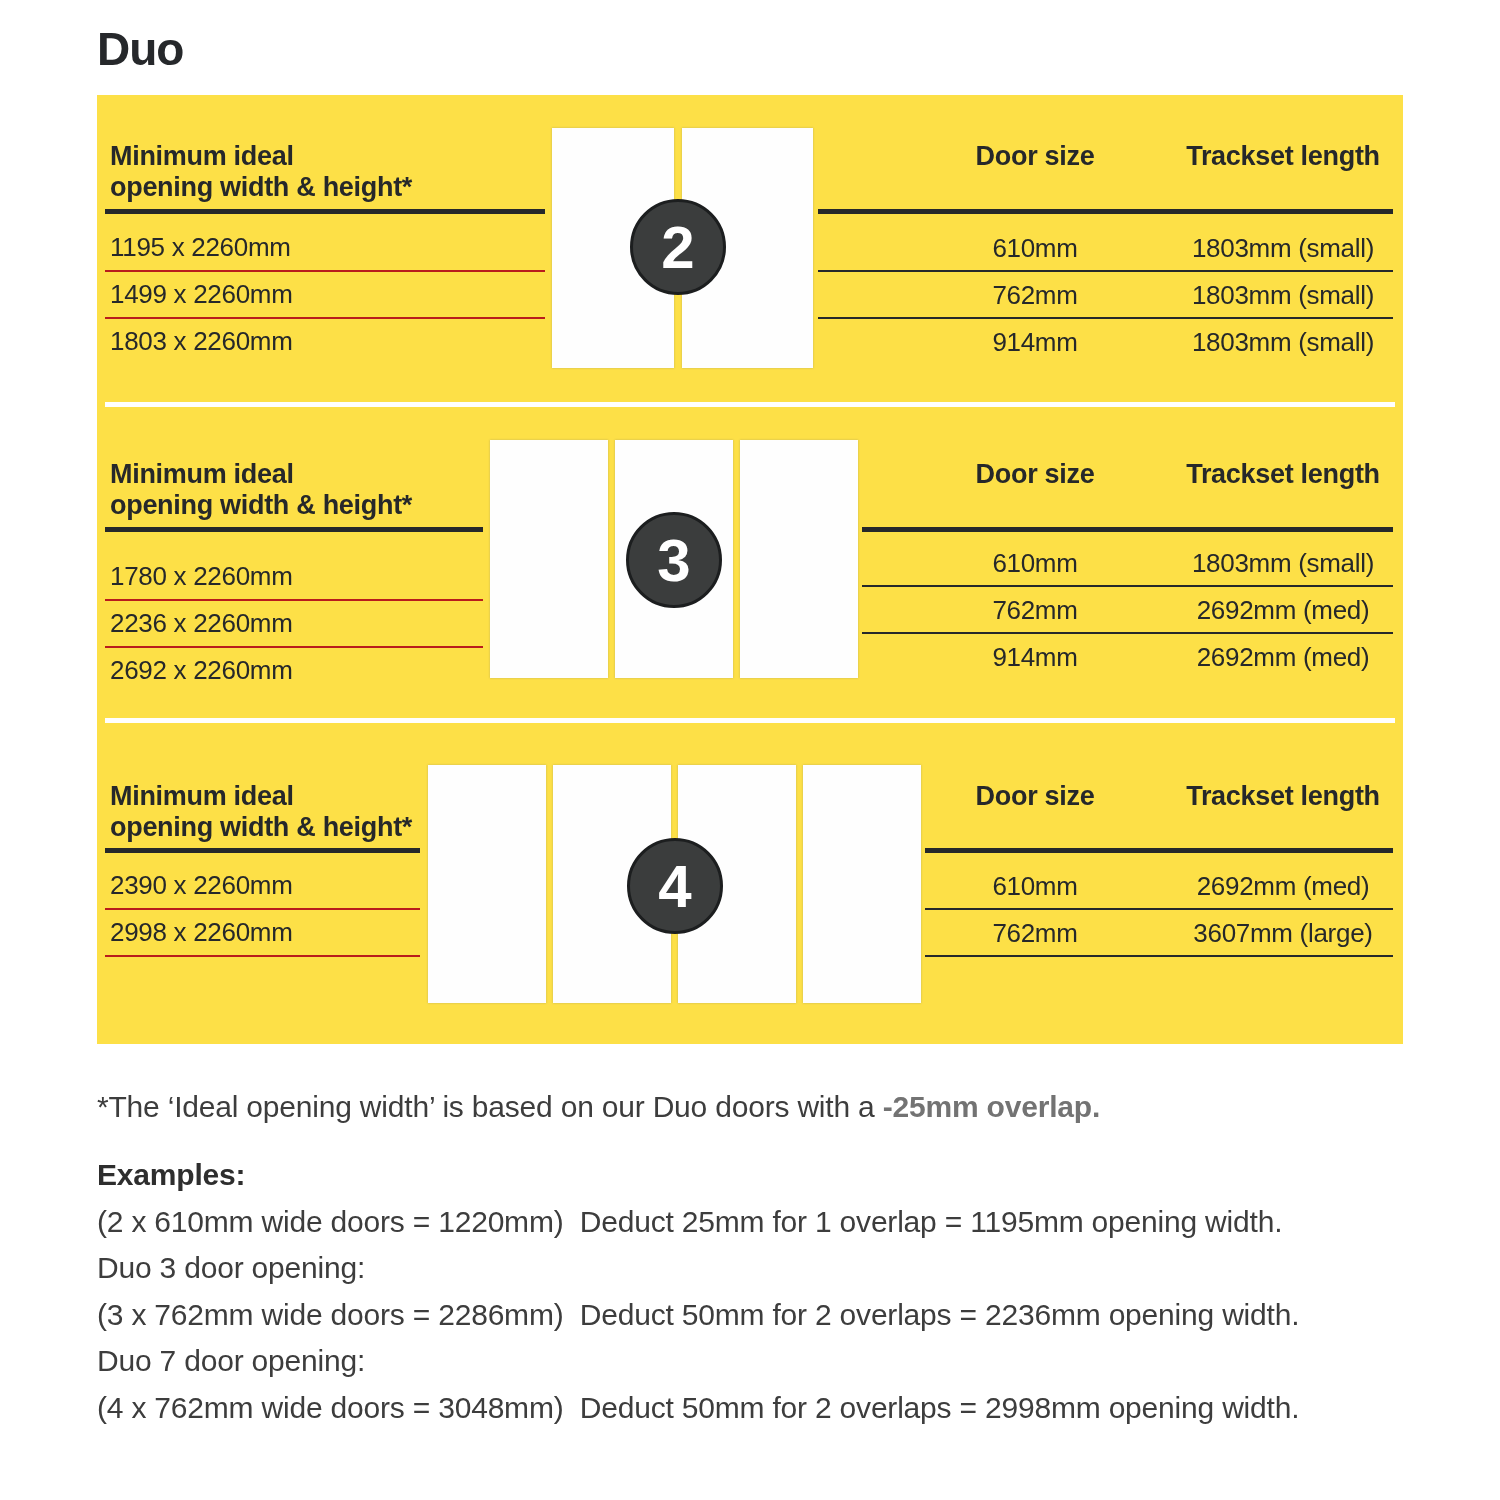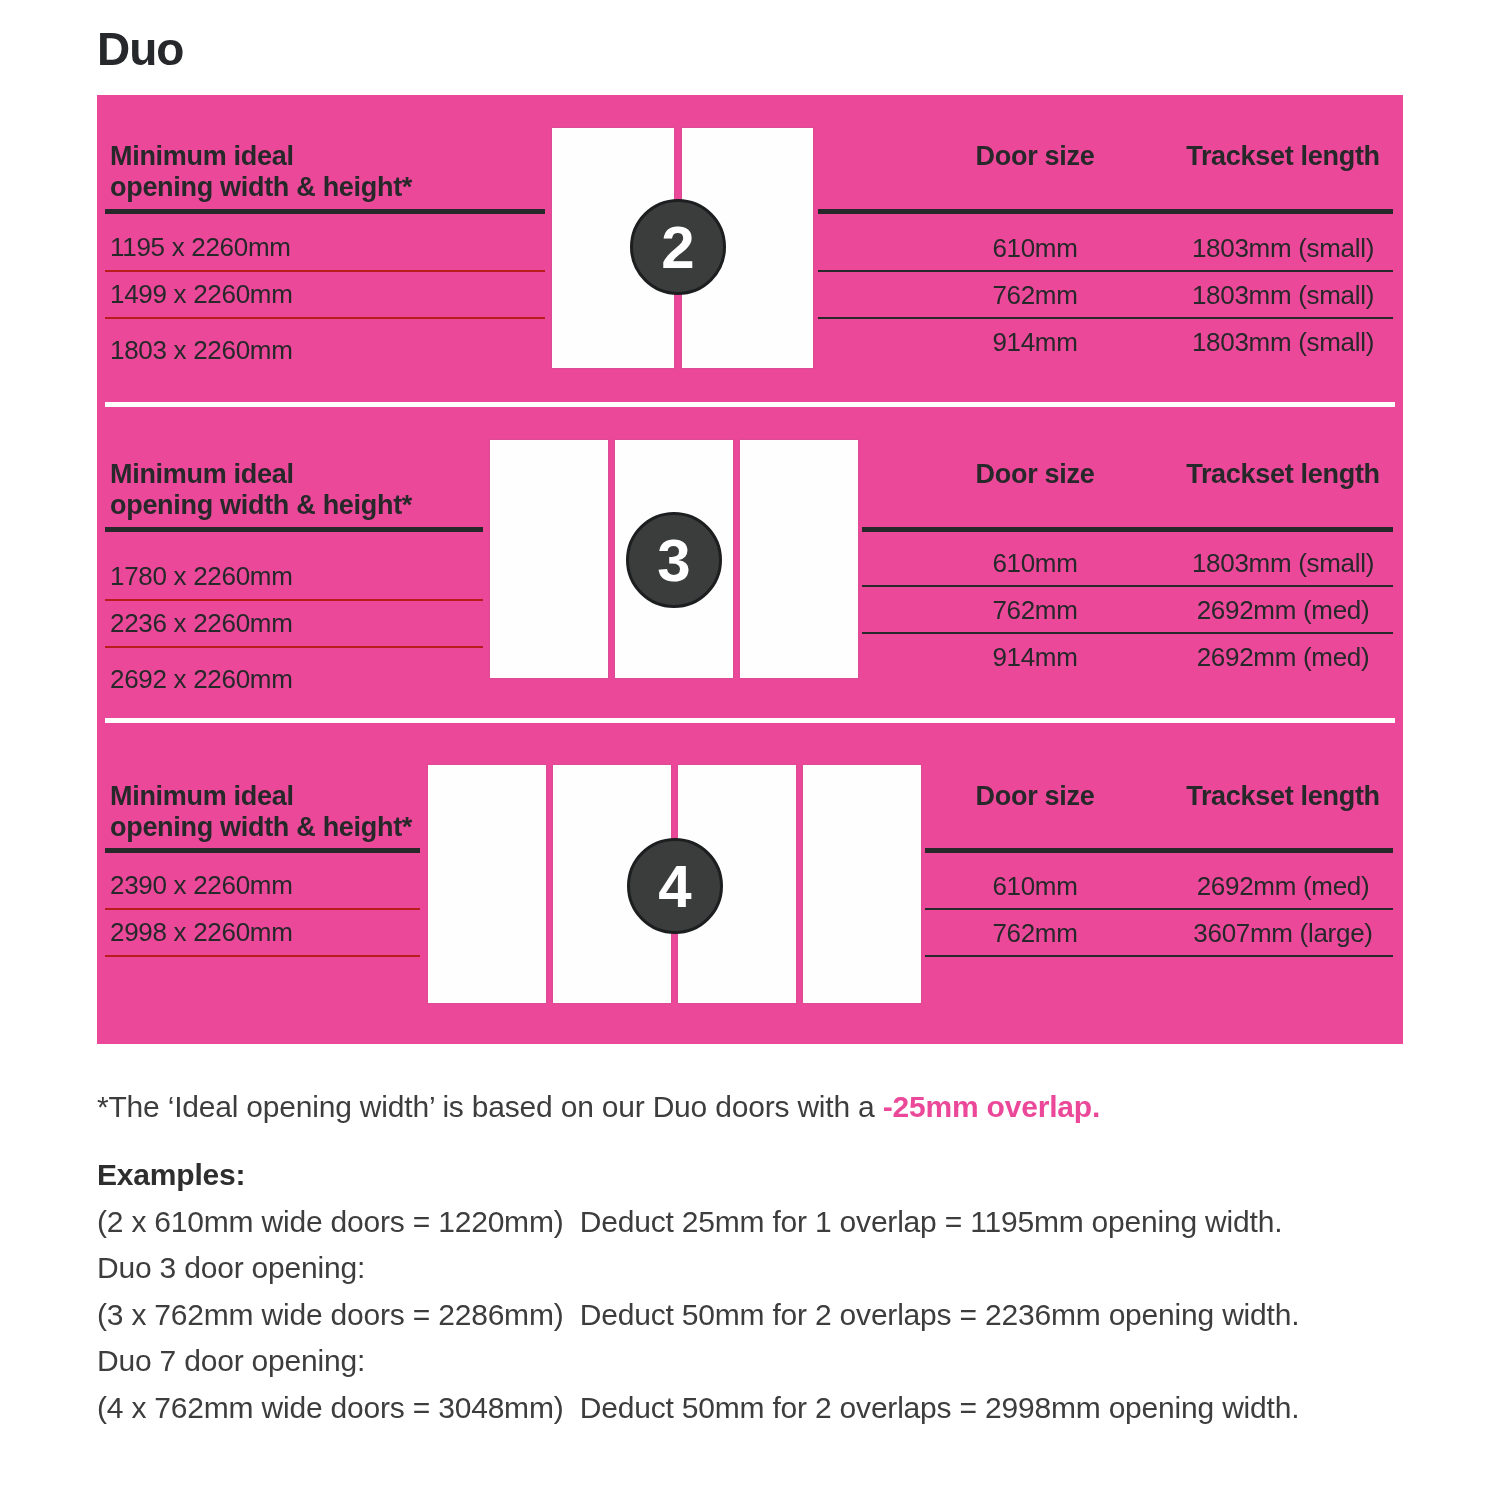--- a/index.html
+++ b/index.html
@@ -11,42 +11,42 @@
     overflow:hidden;
   }
 
   .page-title {
     position:absolute; left:97px; top:22px;
     font-size:46px; font-weight:bold; letter-spacing:-1px; color:#26282b;
   }
 
   .panel {
     position:absolute; left:97px; top:95px; width:1306px; height:949px;
-    background:#ec4899;
+    background:#fde047;
     padding-left:16px;
   }
   .section { position:absolute; inset:0; }
 
   .sep { position:absolute; left:8px; width:1290px; height:5px; background:#ffffff; }
 
   
   .lt-hdr {
     position:absolute; left:13px;
     font-size:27px; font-weight:bold; line-height:31px; letter-spacing:-0.3px;
   }
   .thick-line { position:absolute; height:5px; background:#26282a; }
   .thin-line  { position:absolute; height:2px; background:#26282a; }
 
   .lt-col { position:absolute; }
   .lt-row {
     height:47px; line-height:45px; padding-left:5px;
     font-size:26px; letter-spacing:-0.3px;
     border-bottom:2px solid #b91c1c;
   }
-  .lt-row.noline { border-bottom:none;margin-top:9px; }
+  .lt-row.noline { border-bottom:none; }
 
   
   .rt-hdr {
     position:absolute; text-align:center;
     font-size:27px; font-weight:bold; line-height:31px; letter-spacing:-0.3px;
   }
   .rt-col { position:absolute; text-align:center; }
   .rt-cell { height:47px; line-height:47px; font-size:26px; letter-spacing:-0.3px; }
 
   
@@ -56,21 +56,21 @@
     background:#3b3d3d; border:3px solid #1c1e1f; color:#ffffff;
     font-size:60px; font-weight:bold;
     display:flex; align-items:center; justify-content:center;
   }
 
   
   .footnote {
     position:absolute; left:97px; top:1090px;
     font-size:30px; color:#3d3d3d; letter-spacing:-0.2px; white-space:pre-wrap;
   }
-  .footnote b { color:#ec4899; }
+  .footnote b { color:#737373; }
   .examples {
     position:absolute; left:97px; top:1152px;
     font-size:30px; color:#3d3d3d; letter-spacing:-0.2px;
   }
   .ex-line { line-height:46.5px; white-space:pre-wrap; }
   .ex-heading { font-weight:bold; color:#2e2e2e; }
 </style>
 </head>
 <body>
 

